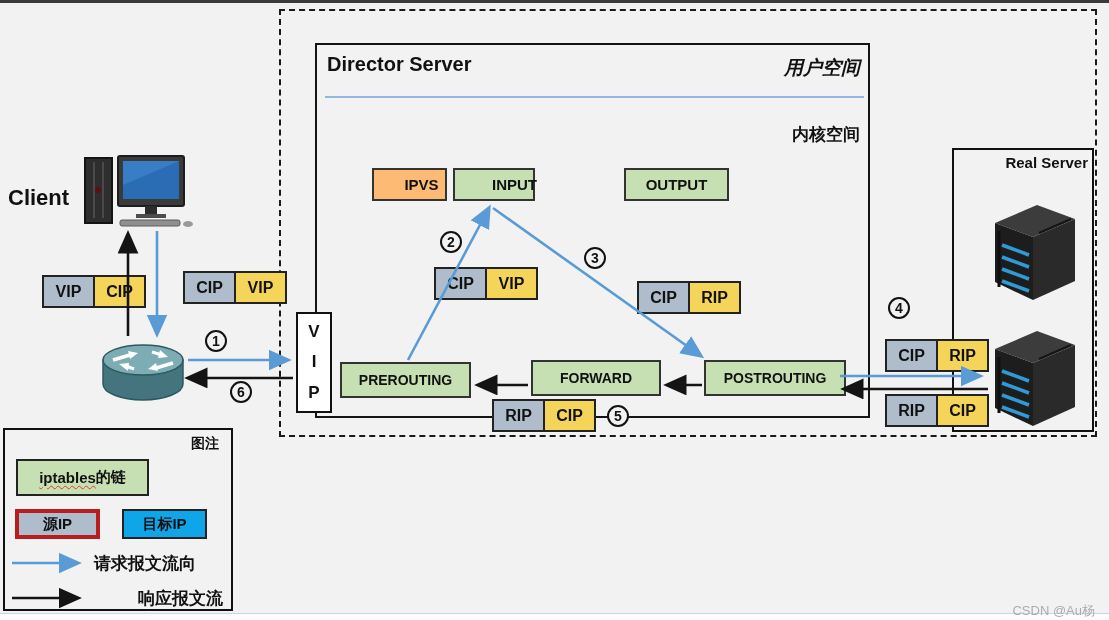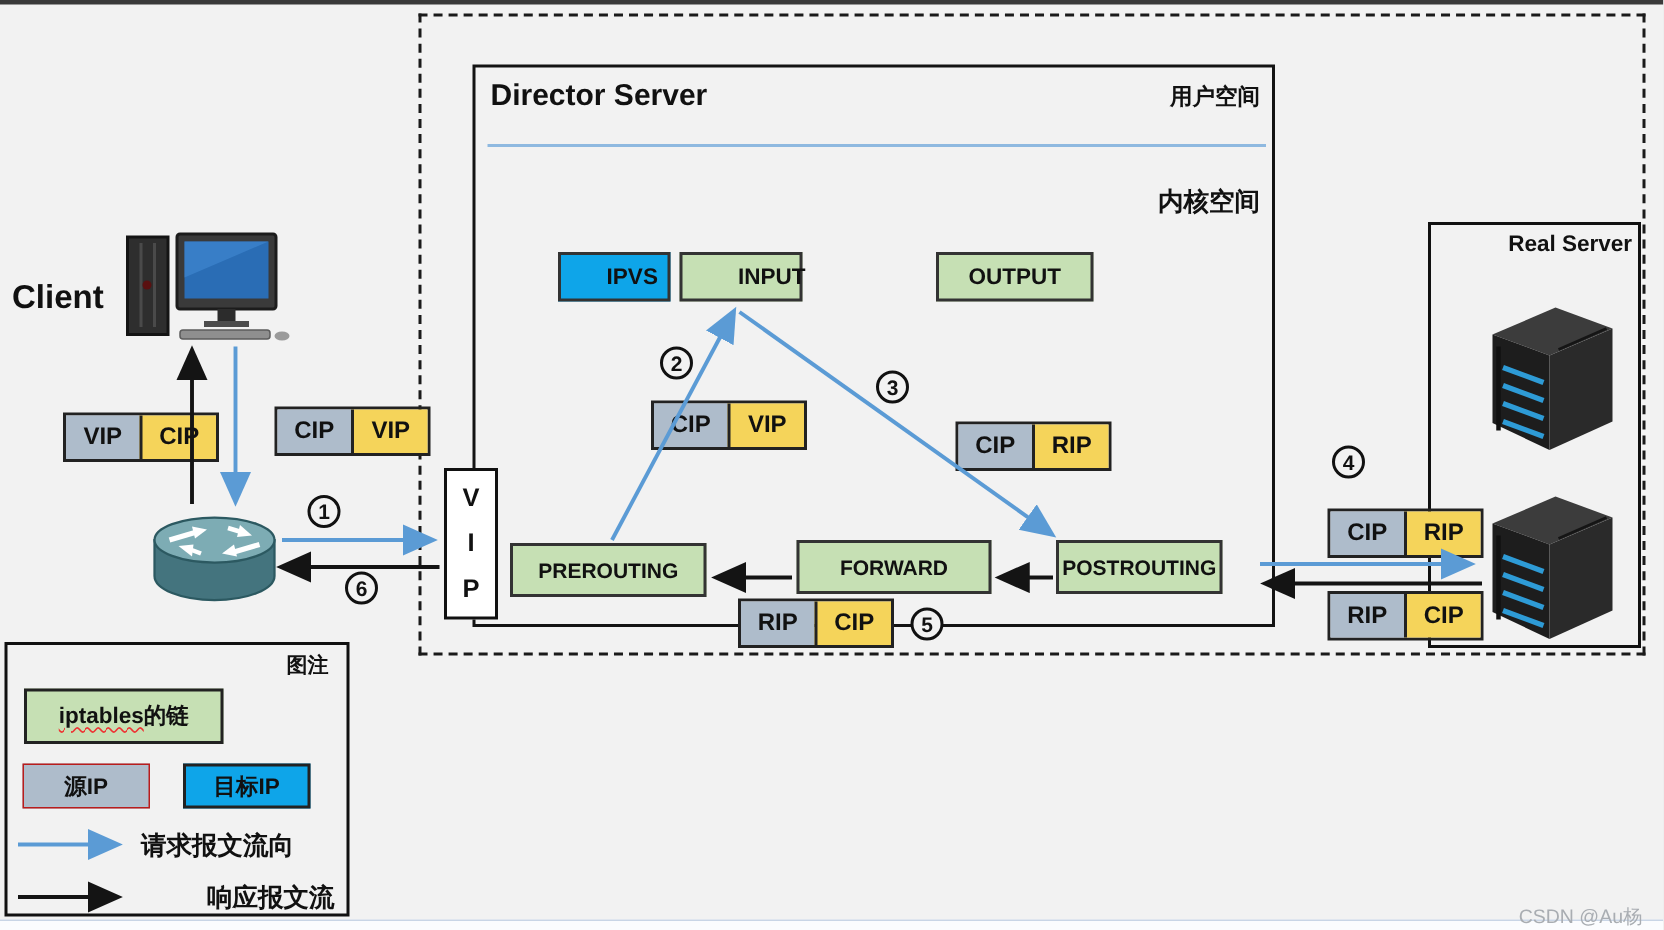--- a/index.html
+++ b/index.html
@@ -7,35 +7,35 @@
     position:relative;width:1109px;height:620px;overflow:hidden;
     background:#f2f2f2;
     font-family:"Liberation Sans","DejaVu Sans",sans-serif;
     color:#111;font-weight:700;
   }
   .top-bar{position:absolute;left:0;top:0;width:1109px;height:3px;background:#3a3a3a;}
   .bottom-bar{position:absolute;left:0;top:613px;width:1109px;height:7px;background:#fbfcfe;border-top:1px solid #c9d5e6;}
   .watermark{position:absolute;right:14px;top:592px;font-size:13px;font-weight:400;color:#a9adb2;margin-top:10px;}
 
   .outer-dashed{position:absolute;left:279px;top:9px;width:814px;height:424px;border:2px dashed #1a1a1a;}
-  .director{position:absolute;left:315px;top:43px;width:531px;height:371px;border:2px solid #141414;}
+  .director{position:absolute;left:315px;top:43px;width:531px;height:371px;border:2px solid #141414;padding-left:20px;}
   .director-title{position:absolute;left:10px;top:8px;font-size:20px;}
-  .user-space{position:absolute;right:8px;top:10px;font-size:15px;}
+  .user-space{position:absolute;right:8px;top:10px;font-size:19px;font-style:italic;}
   .space-divider{position:absolute;left:8px;right:4px;top:51px;height:2px;background:#8fb9e0;}
   .kernel-space{position:absolute;right:8px;top:78px;font-size:17px;}
 
   .chain{position:absolute;display:flex;align-items:center;justify-content:center;
          background:#c6e0b4;border:2px solid #333;font-size:15px;box-sizing:border-box;}
-  .ipvs{background:#0ea5e9;padding-left:24px;}
+  .ipvs{background:#fdba74;padding-left:24px;}
   .b-ipvs{left:372px;top:168px;width:75px;height:33px;}
   .b-input{left:453px;top:168px;width:82px;height:33px;padding-left:41px;}
   .b-output{left:624px;top:168px;width:105px;height:33px;}
   .b-pre{left:340px;top:362px;width:131px;height:36px;font-size:14px;}
   .b-fwd{left:531px;top:360px;width:130px;height:36px;font-size:14px;}
-  .b-post{left:704px;top:360px;width:111px;height:36px;font-size:14px;}
+  .b-post{left:704px;top:360px;width:142px;height:36px;font-size:14px;}
 
   .vipbox{position:absolute;left:296px;top:312px;width:36px;height:101px;background:#fff;
           border:2px solid #111;z-index:3;display:flex;flex-direction:column;
           align-items:center;justify-content:center;font-size:17px;line-height:1.8;box-sizing:border-box;}
 
   .pkt{position:absolute;display:flex;z-index:2;border:2px solid #222;box-sizing:border-box;margin-left:20px;}
   .pkt .cell{width:49px;height:29px;display:flex;align-items:center;justify-content:center;font-size:16px;}
   .pkt .src{background:#aebccb;}
   .pkt .dst{background:#f5d45a;border-left:2px solid #222;}
   .p1{left:22px;top:275px;}   
@@ -61,21 +61,21 @@
   .client-icon{position:absolute;left:82px;top:150px;width:115px;height:80px;}
   .router-icon{position:absolute;left:100px;top:342px;width:86px;height:62px;}
 
   .legend{position:absolute;left:3px;top:428px;width:230px;height:183px;border:2px solid #111;box-sizing:border-box;}
   .legend-title{position:absolute;right:12px;top:5px;font-size:14px;}
   .legend-chain{position:absolute;left:11px;top:29px;width:133px;height:37px;background:#c6e0b4;
                 border:2px solid #222;display:flex;align-items:center;justify-content:center;
                 font-size:15px;box-sizing:border-box;}
   .wavy{text-decoration:underline wavy #e33;text-decoration-thickness:1px;text-underline-offset:2px;}
   .legend-src{position:absolute;left:10px;top:79px;width:85px;height:30px;background:#aebccb;
-              border:1px solid #b91c1c;display:flex;align-items:center;justify-content:center;font-size:15px;box-sizing:border-box;}
+              border:4px solid #b91c1c;display:flex;align-items:center;justify-content:center;font-size:15px;box-sizing:border-box;}
   .legend-dst{position:absolute;left:117px;top:79px;width:85px;height:30px;background:#0ea5e9;
               border:2px solid #222;display:flex;align-items:center;justify-content:center;font-size:15px;box-sizing:border-box;}
   .legend-req{position:absolute;left:89px;top:122px;font-size:17px;}
   .legend-resp{position:absolute;left:89px;top:157px;font-size:17px;padding-left:44px;}
 
   .overlay{position:absolute;left:0;top:0;width:1109px;height:620px;z-index:4;pointer-events:none;}
 </style>
 </head>
 <body>
 

